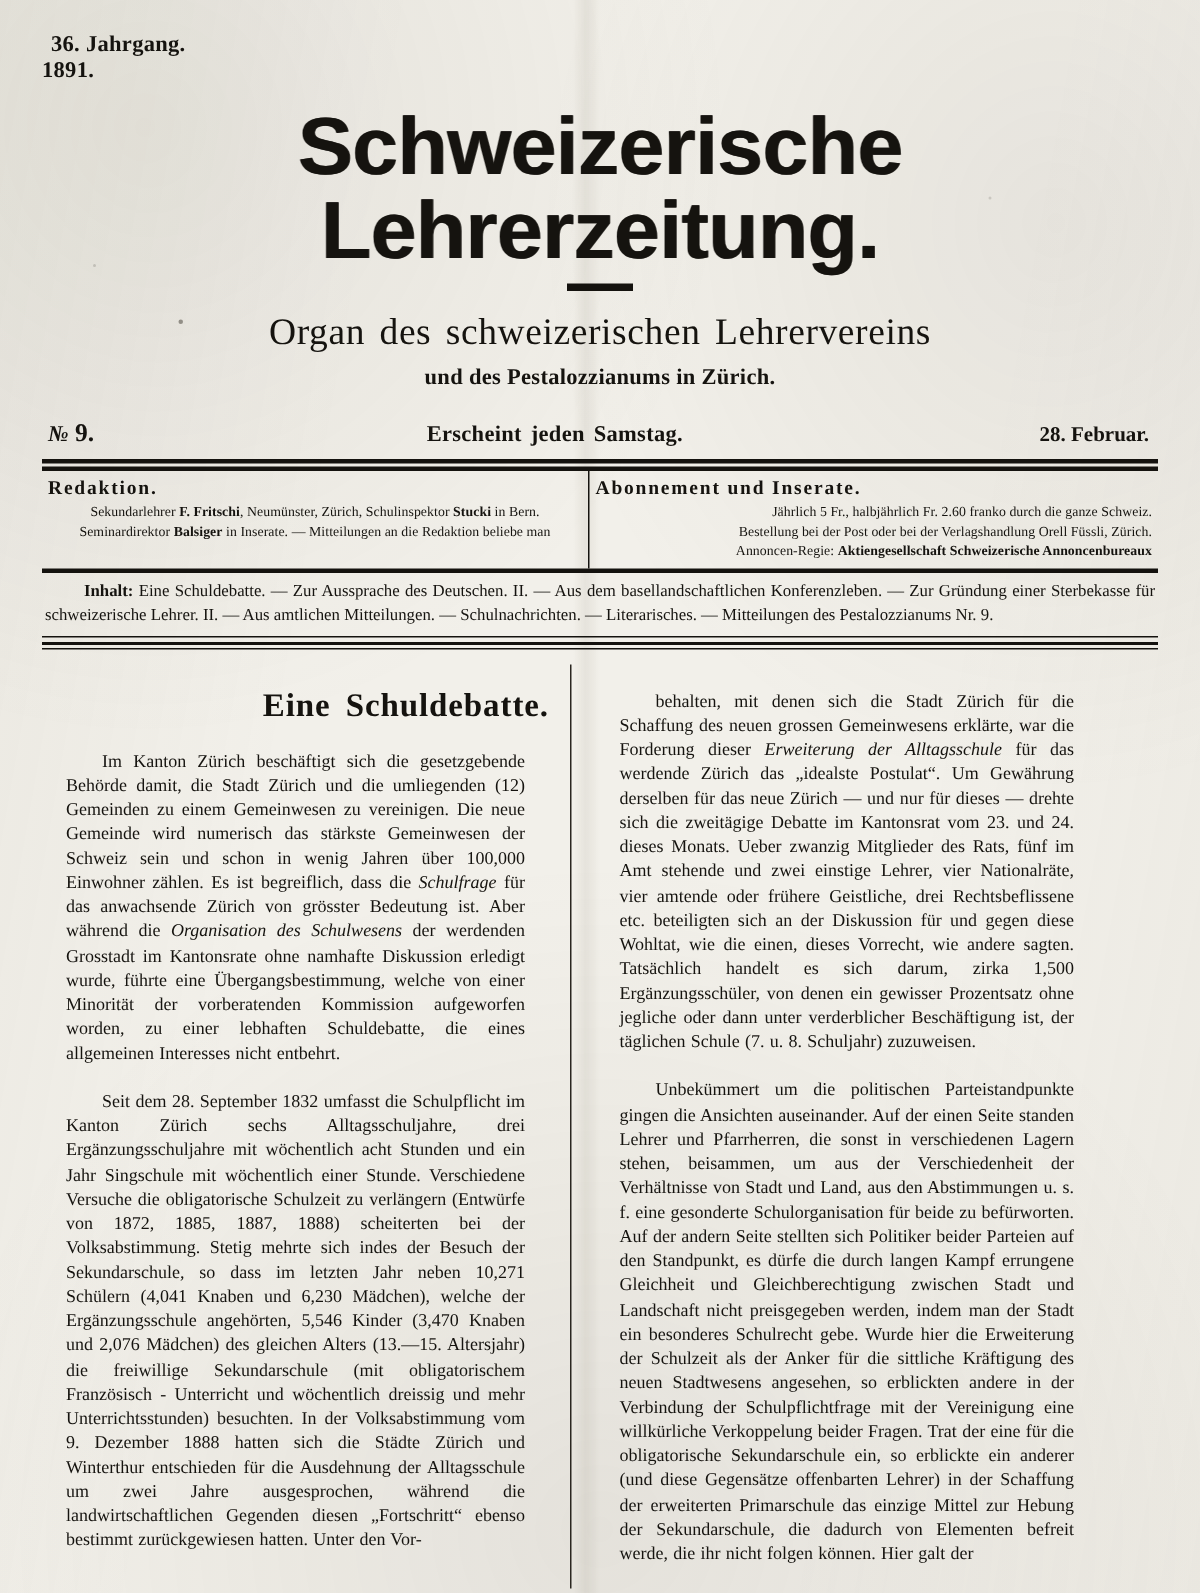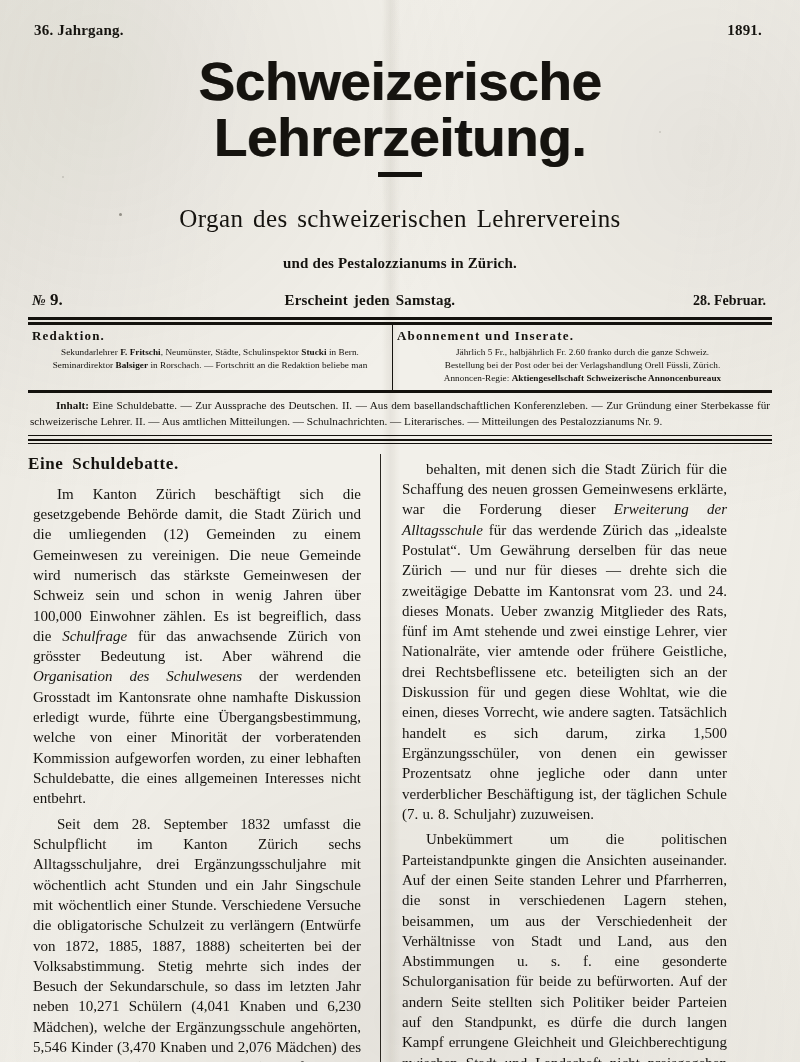--- a/index.html
+++ b/index.html
@@ -56,20 +56,21 @@
 
   
   .topline {
     display: flex;
     justify-content: space-between;
     align-items: baseline;
     padding-top: 22px;
     font-weight: bold;
     font-size: 15px;
     letter-spacing: .2px;
+    flex-direction: column;
   }
   .topline .jahrgang { padding-left: 6px; }
   .topline .jahr { padding-right: 10px; }
 
   .masthead-title {
     text-align: center;
     font-family: "Liberation Sans", "DejaVu Sans", sans-serif;
     font-weight: bold;
     font-size: 54px;
     line-height: 1.04;
@@ -80,29 +81,29 @@
   }
   .rule-short {
     width: 44px;
     height: 5px;
     background: #14120e;
     margin: 7px auto 0;
   }
   .organ {
     text-align: center;
     font-size: 25px;
-    margin-top: 28px;
+    margin-top: 14px;
     letter-spacing: .4px;
     word-spacing: 3px;
   }
   .pestalozzi {
     text-align: center;
     font-size: 15px;
     font-weight: bold;
-    margin-top: 22px;
+    margin-top: 8px;
     letter-spacing: .2px;
   }
   .issueline {
     display: flex;
     justify-content: space-between;
     align-items: baseline;
     margin-top: 18px;
     padding: 0 6px 0 4px;
     font-size: 14px;
   }
@@ -153,21 +154,21 @@
     text-align: left;
     font-size: 13px;
     font-weight: bold;
     font-family: "Liberation Serif", "DejaVu Serif", serif;
     letter-spacing: 1.2px;
   }
   .infobox p {
     margin: 0;
     font-size: 9.2px;
     line-height: 1.42;
-    text-align: center;
+    text-align: right;
     letter-spacing: .05px;
   }
   .infobox .b { font-weight: bold; }
   .infobox.left p { text-align: justify; text-align-last: center; }
   .infobox .last-centered { text-align: center; }
 
   
   .inhalt-wrap {
     border-bottom: 1px solid #14120e;
     padding-bottom: 2px;
@@ -195,30 +196,30 @@
     position: relative;
   }
   .col {
     width: 352px;
     box-sizing: border-box;
   }
   .col.left { padding-right: 14px; }
   .col.right { padding-left: 16px; border-left: 1px solid #2a2620; }
 
   .article-title {
-    text-align: left;
-    font-size: 17px;
+    text-align: right;
+    font-size: 22px;
     font-weight: bold;
     letter-spacing: .6px;
     word-spacing: 4px;
-    margin: 0 0 10px;
+    margin: 14px 0 10px;
   }
   .col p {
-    margin: 5px;
-    font-size: 15px;
+    margin: 16px;
+    font-size: 12px;
     line-height: 1.355;
     text-align: justify;
     text-indent: 24px;
     hyphens: manual;
     word-spacing: .5px;
   }
   .col p + p { margin-top: 0; }
   .col p i { font-style: italic; }
 </style>
 </head>
@@ -250,22 +251,22 @@
       <span class="erscheint">Erscheint jeden Samstag.</span>
       <span class="datum">28. Februar.</span>
     </div>
 
     <div class="hr-thick"></div>
 
     <div class="infoboxes">
 
       <div class="infobox left">
         <h2>Redaktion.</h2>
-        <p><span>Sekundarlehrer </span><span class="b">F. Fritschi</span><span>, Neumünster, Städte, Schulinspektor </span><span class="b">Stucki</span><span> in Bern.</span></p>
-        <p><span>Seminardirektor </span><span class="b">Balsiger</span><span> in Rorschach. — Fortschritt an die Redaktion beliebe man</span></p>
+        <p><span>Sekundarlehrer </span><span class="b">F. Fritschi</span><span>, Neumünster, Zürich, Schulinspektor </span><span class="b">Stucki</span><span> in Bern.</span></p>
+        <p><span>Seminardirektor </span><span class="b">Balsiger</span><span> in Inserate. — Mitteilungen an die Redaktion beliebe man</span></p>
       </div>
 
       <div class="infobox right">
         <h2>Abonnement und Inserate.</h2>
         <p>Jährlich 5 Fr., halbjährlich Fr. 2.60 franko durch die ganze Schweiz.</p>
         <p>Bestellung bei der Post oder bei der Verlagshandlung Orell Füssli, Zürich.</p>
         <p><span>Annoncen-Regie: </span><span class="b">Aktiengesellschaft Schweizerische Annoncenbureaux</span></p>
       </div>
 
     </div>

